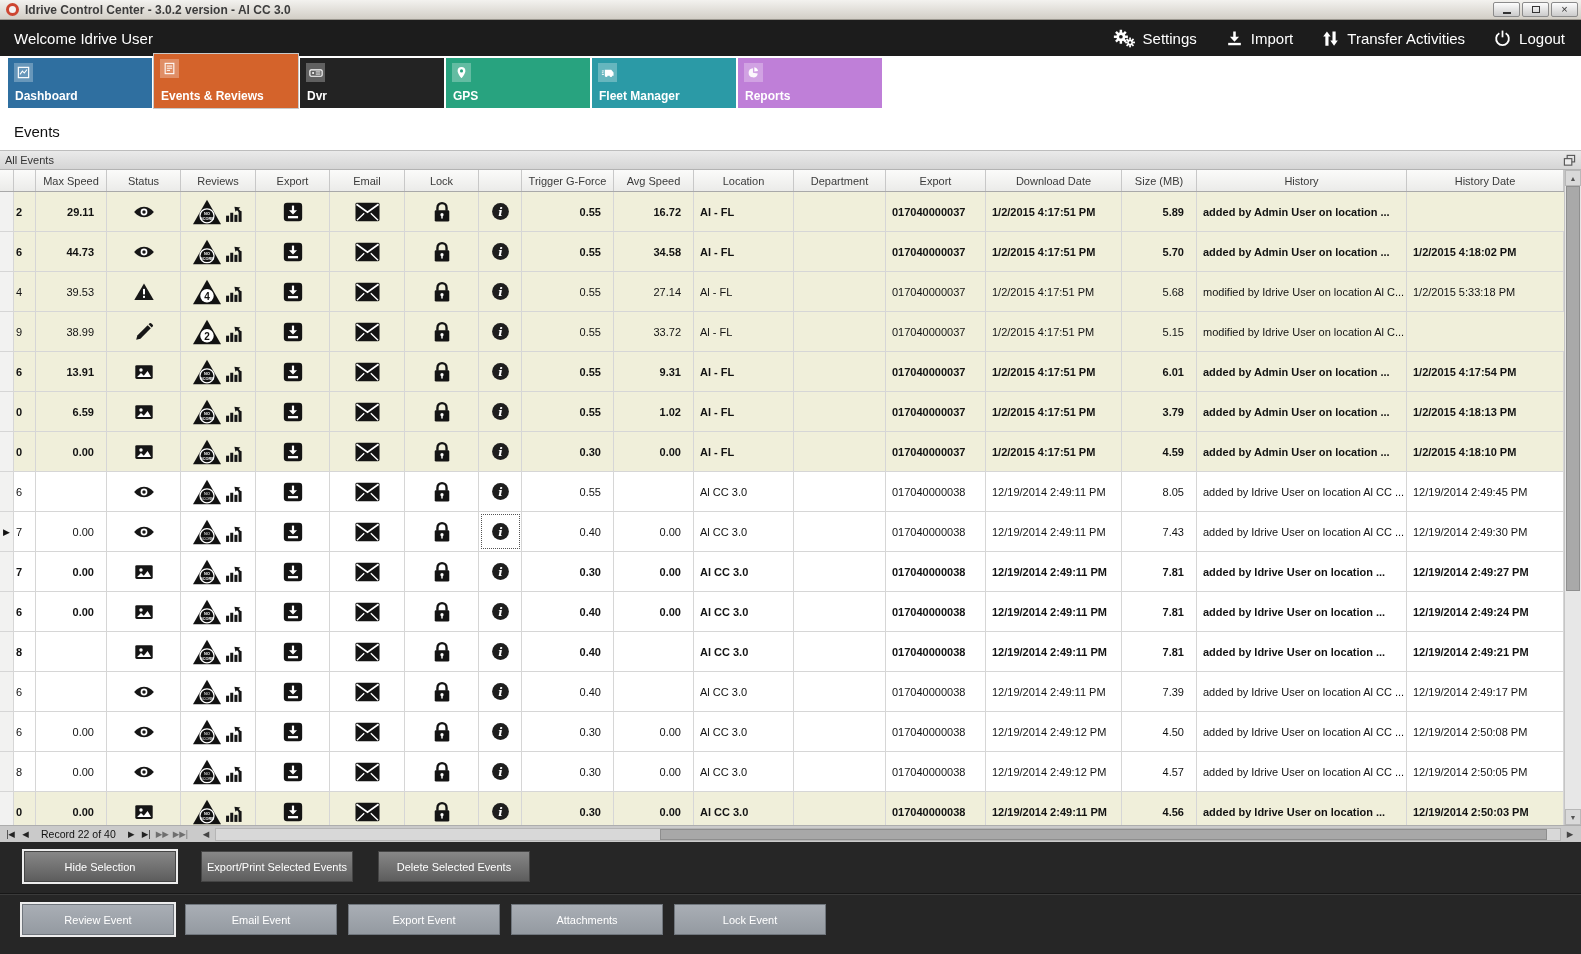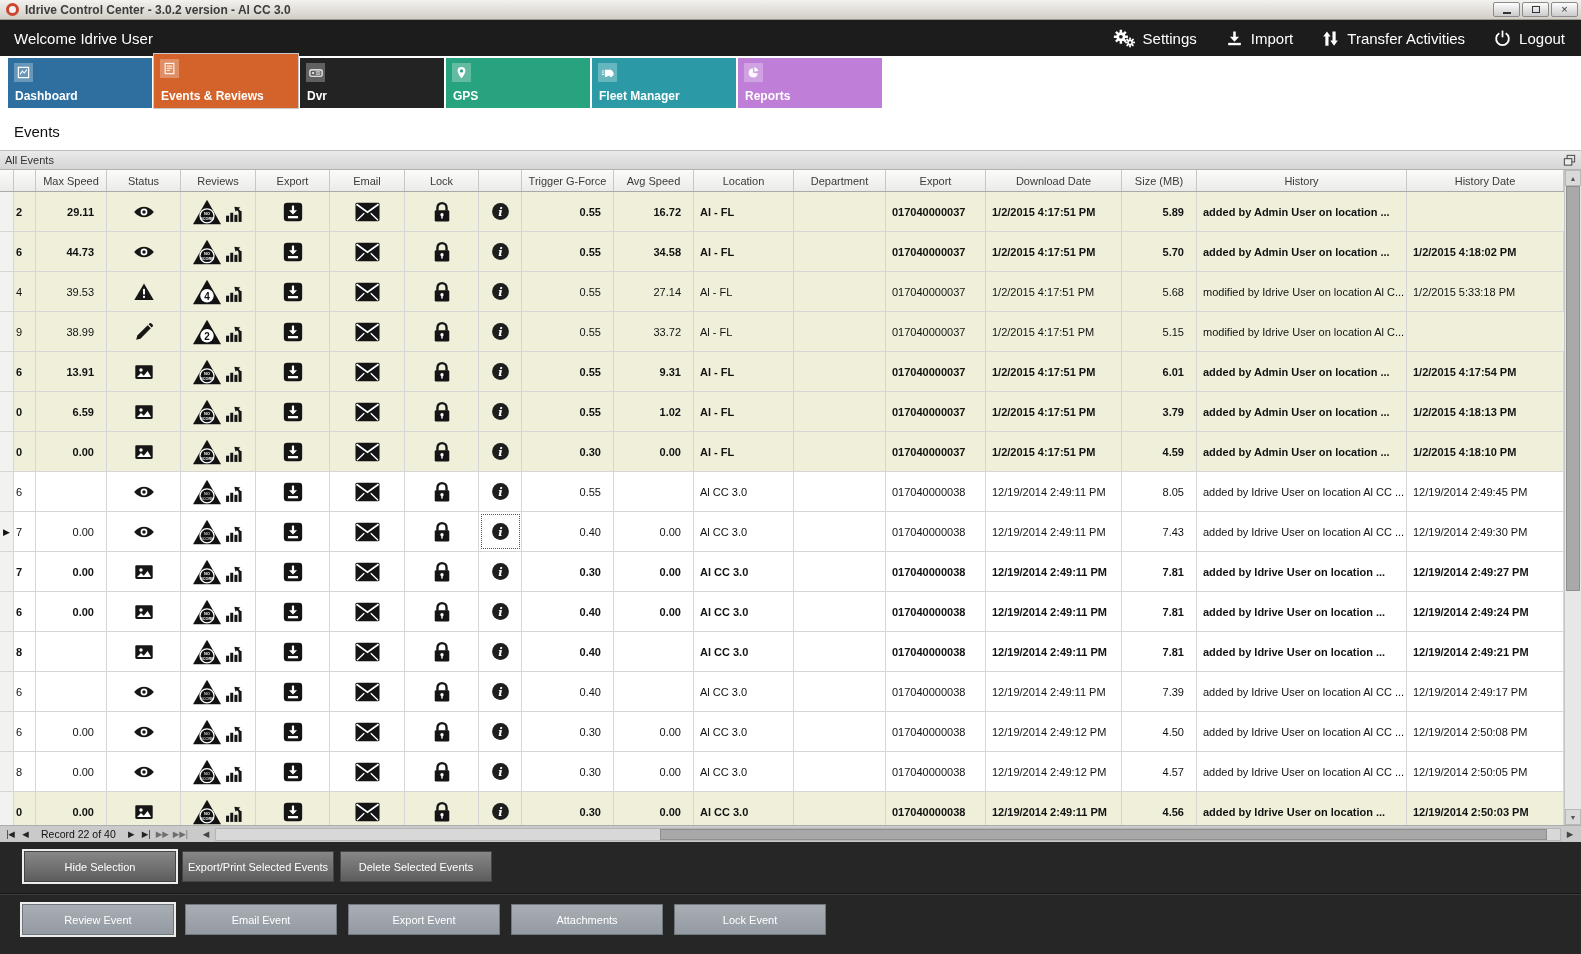--- a/index.html
+++ b/index.html
@@ -65,21 +65,21 @@
 .pbtn{min-width:15px;text-align:center;color:#222;font-size:8.5px;padding:0 2px;cursor:pointer;white-space:nowrap}
 .pbtn.dim{color:#6e6e6e}
 .plabel{margin:6px 8px;font-size:10.5px;color:#111;white-space:nowrap}
 .hscroll{flex:1;display:flex;align-items:center;height:17px;margin-left:8px}
 .harrow{width:16px;font-size:8.5px;color:#444;text-align:center;cursor:pointer}
 .htrack{flex:1;height:13px;background:#d8d8d8;border:1px solid #b5b5b5;position:relative;margin:0 1px}
 .hthumb{position:absolute;top:0;bottom:0;left:33%;width:66%;background:#a8a8a8;border:1px solid #8e8e8e}
 
 
 .footer{height:112px;background:#262626;padding-top:9px}
-.btnrow{display:flex;margin-left:24px;gap:6px}
+.btnrow{display:flex;margin-left:24px;gap:25px}
 .btnrow.second{margin-left:22px;gap:11px;margin-top:9px}
 .fbtn{width:152px;height:31px;display:flex;align-items:center;justify-content:center;font-size:11px;color:#fff;background:linear-gradient(#878787,#5d5d5d);border:1px solid #454545;cursor:pointer;white-space:nowrap}
 .fbtn.focused{box-shadow:0 0 0 2px #ededed}
 .fbtn.light{background:linear-gradient(#a9aeb5,#949aa1);border:1px solid #70767d}
 .divider{margin-top:11px;border-top:1px solid #171717;border-bottom:1px solid #3a3a3a}
 svg{display:block}
 </style>
 </head>
 <body>
 

